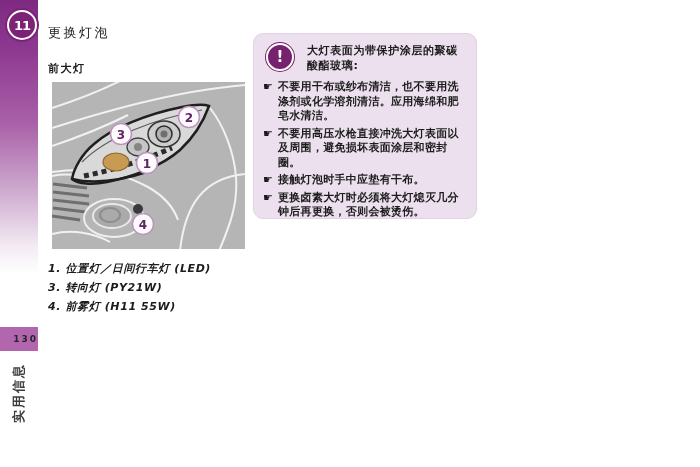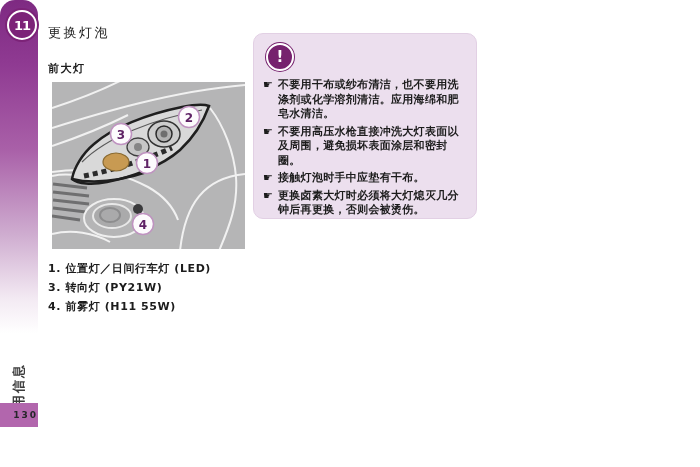--- a/index.html
+++ b/index.html
@@ -3,23 +3,22 @@
 <meta charset="utf-8">
 <style>
   html,body{margin:0;padding:0;}
   body{
     width:700px;height:467px;position:relative;overflow:hidden;
     background:#ffffff;color:#1c1c1c;
     font-family:"DejaVu Sans",sans-serif;
   }
   
   .sidebar{
-    position:absolute;left:0;top:0;width:38px;height:427px;
+    position:absolute;left:0;top:0;width:38px;height:351px;
     background:linear-gradient(180deg,#7e2a82 0%,#8f3a92 15%,#a960a8 35%,#cfadd0 55%,#f3eaf3 70%,#ffffff 78%,#ffffff 100%);
-    border-radius:15px;
   }
   .badge{
     position:absolute;left:7px;top:10px;width:26px;height:26px;border-radius:50%;
     background:#7c2378;border:2px solid #ffffff;box-shadow:0 0 0 2px #7c2378;
     display:flex;align-items:center;justify-content:center;
     color:#ffffff;font-weight:bold;font-size:13px;letter-spacing:-1px;
   }
   .vlabel{
     position:absolute;left:0;top:352px;width:38px;height:82px;
     display:flex;align-items:center;justify-content:center;
@@ -33,21 +32,21 @@
     display:flex;align-items:center;justify-content:flex-end;
     font-size:9px;font-weight:bold;color:#26262a;letter-spacing:2px;
   }
   
   .title{position:absolute;left:48px;top:24px;font-size:13px;font-weight:normal;letter-spacing:2.5px;}
   .subtitle{position:absolute;left:48px;top:61px;font-size:11px;font-weight:bold;letter-spacing:1.5px;}
   
   .diagram{position:absolute;left:52px;top:82px;width:193px;height:167px;}
   .diagram svg{display:block;}
   
-  .legend{position:absolute;left:48px;top:259px;font-size:11px;font-weight:600;}
+  .legend{position:absolute;left:48px;top:259px;font-size:11px;font-weight:600;font-style:italic;}
   .legend-row{line-height:19px;letter-spacing:0.6px;white-space:nowrap;}
   
   .infobox{
     position:absolute;left:253px;top:33px;width:224px;height:186px;box-sizing:border-box;
     background:#ecdfee;border:1px solid #e2d0e4;border-radius:10px;
     padding:7px 8px 6px 9px;
   }
   .info-head{display:flex;align-items:flex-start;}
   .warn-icon{
     flex:0 0 24px;width:24px;height:24px;border-radius:50%;
@@ -153,20 +152,21 @@
   <div class="legend-row">1. 位置灯／日间行车灯 (LED)</div>
   <div class="legend-row">3. 转向灯 (PY21W)</div>
   <div class="legend-row">4. 前雾灯 (H11 55W)</div>
 </div>
 
 <div class="infobox">
   <div class="info-head">
     <div class="warn-icon">
       <span>!</span>
     </div>
+    <div class="info-heading">大灯表面为带保护涂层的聚碳酸酯玻璃:</div>
   </div>
   <div class="info-bullets">
     <div class="bullet">
       <span class="hand">☛</span>
       <span class="btext">不要用干布或纱布清洁，也不要用洗涤剂或化学溶剂清洁。应用海绵和肥皂水清洁。</span>
     </div>
     <div class="bullet">
       <span class="hand">☛</span>
       <span class="btext">不要用高压水枪直接冲洗大灯表面以及周围，避免损坏表面涂层和密封圈。</span>
     </div>

